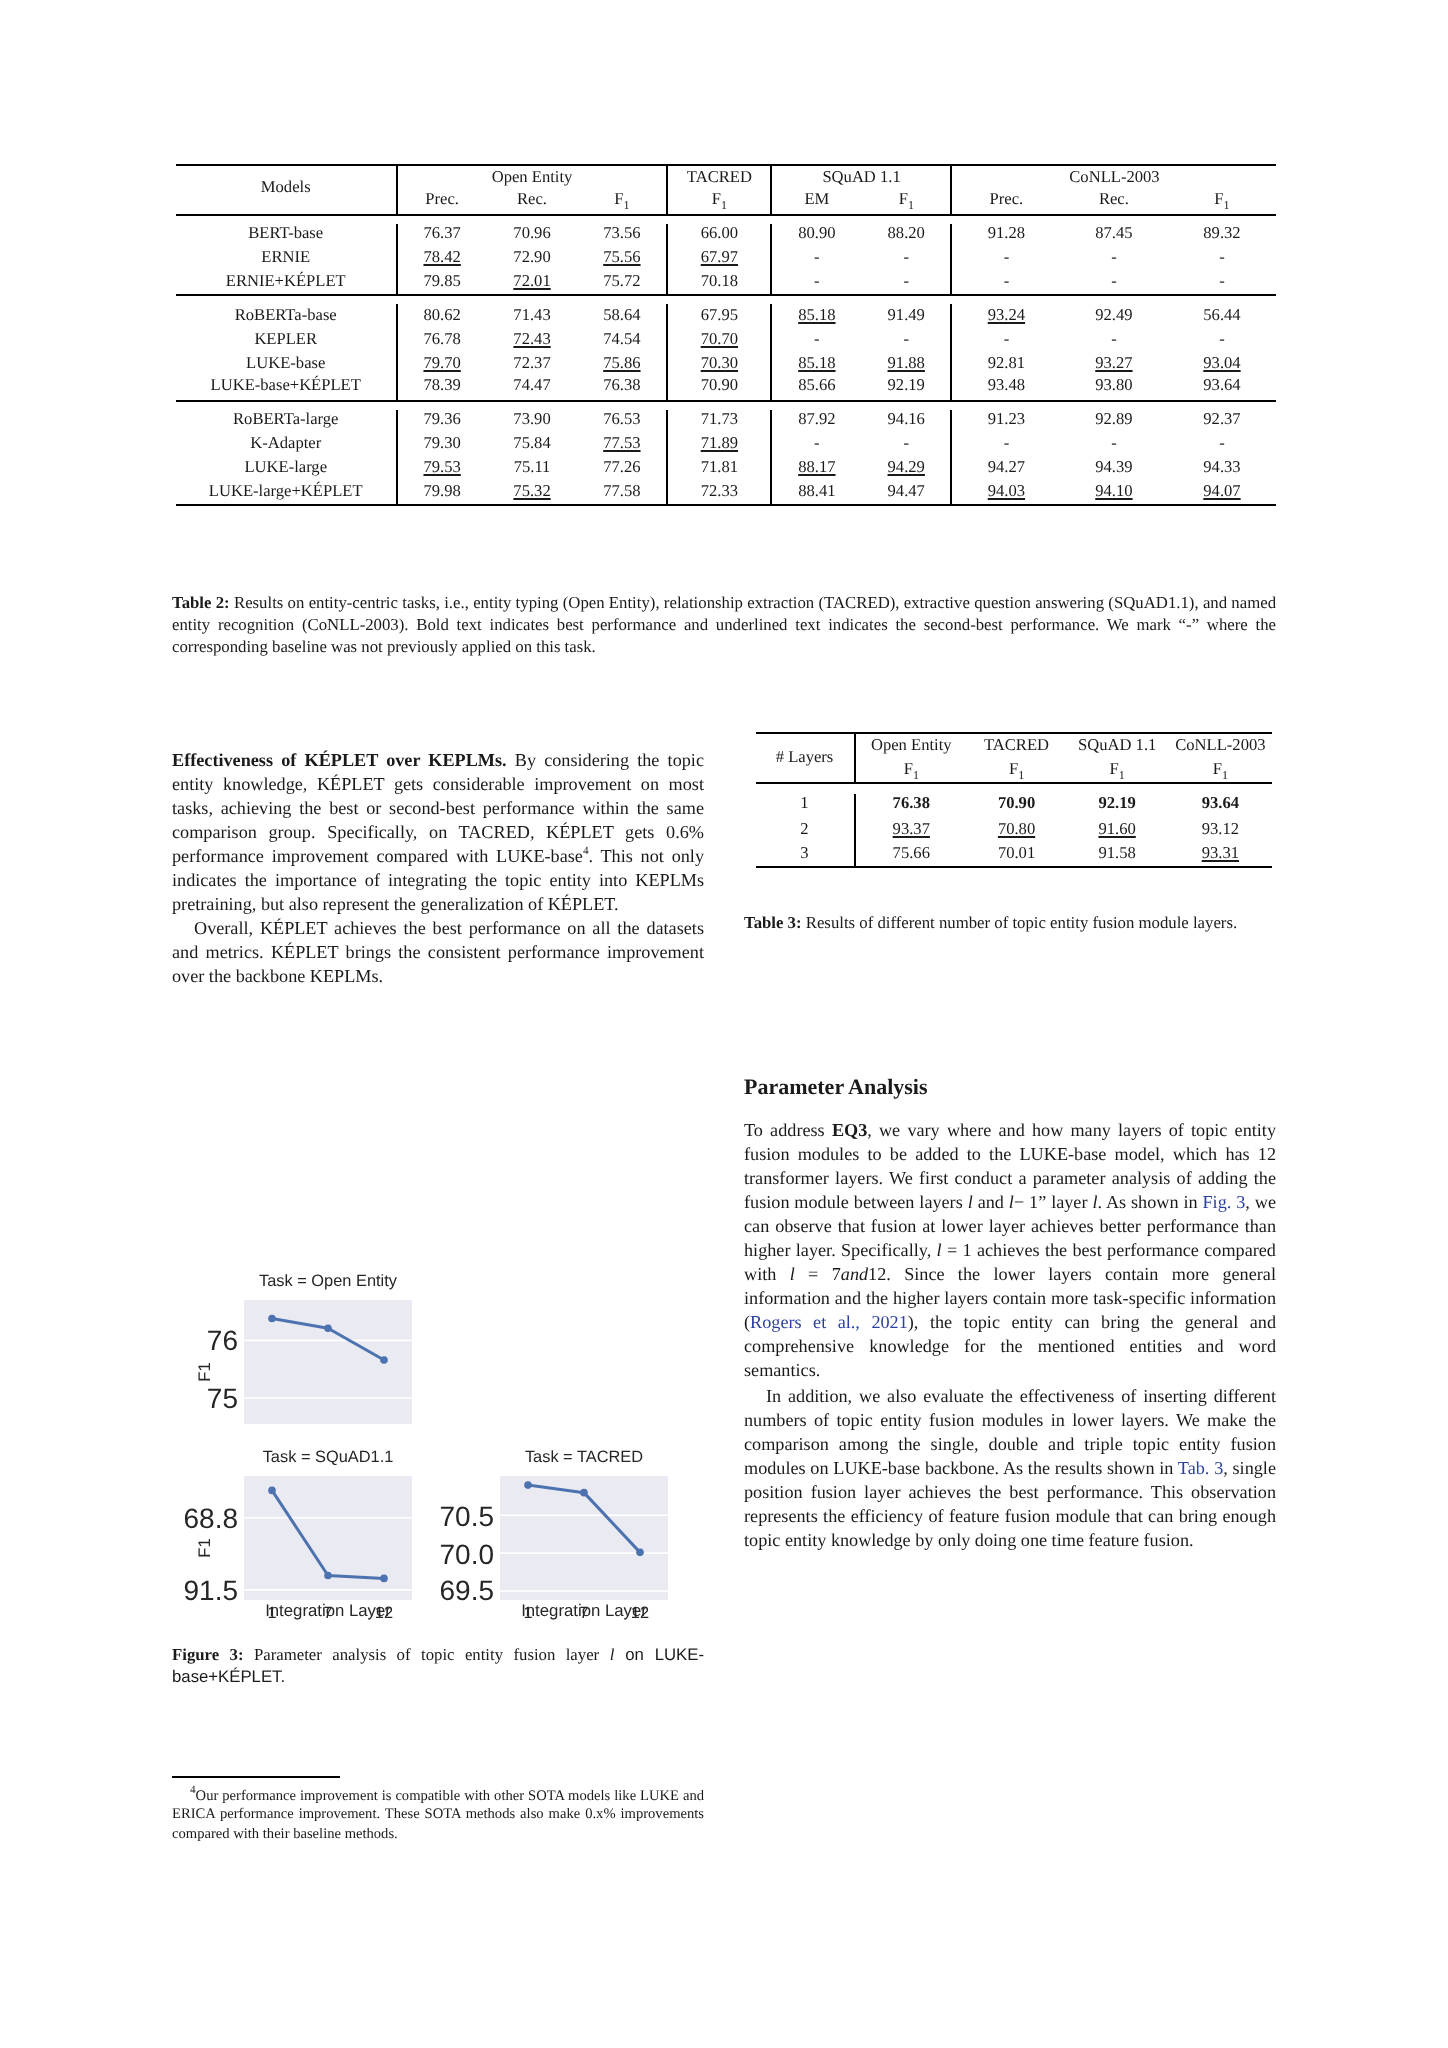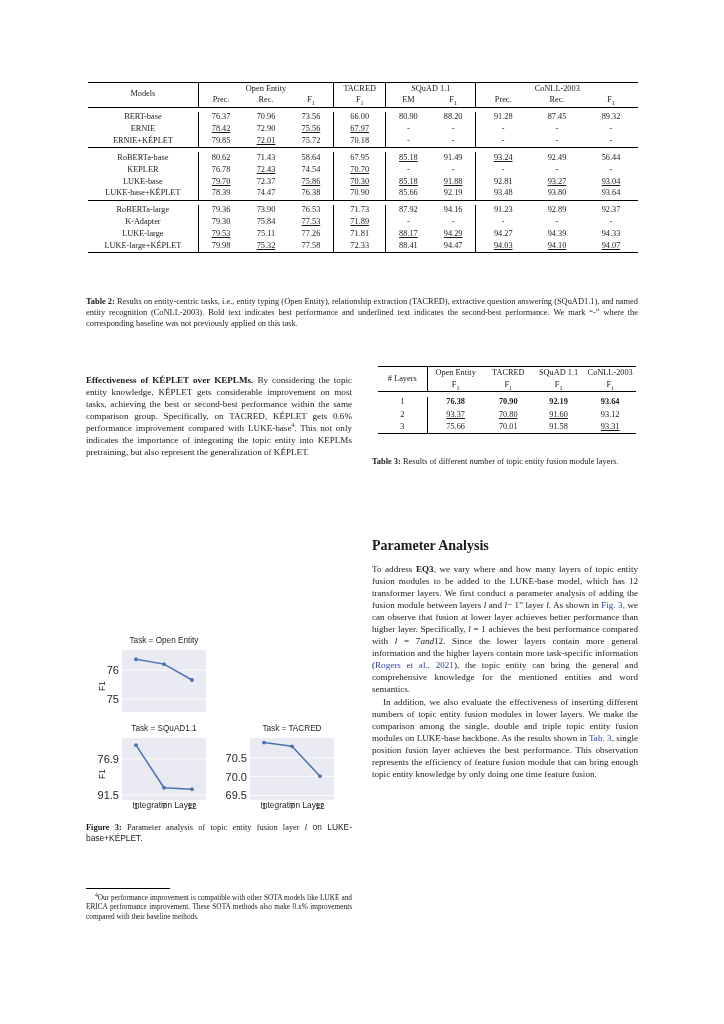--- a/index.html
+++ b/index.html
@@ -67,21 +67,21 @@
     background:#EAEAF2;
   }
   .ylab{
     position:absolute;
     font-family:"Liberation Sans",sans-serif;font-size:8.4px;color:#262626;
     transform:rotate(-90deg);transform-origin:center center;
     white-space:nowrap;
   }
   .ytick{
     position:absolute;right:100%;margin-right:3px;
-    font-family:"Liberation Sans",sans-serif;font-size:11px;color:#262626;
+    font-family:"Liberation Sans",sans-serif;font-size:14px;color:#262626;
     white-space:nowrap;transform:translateY(-50%);text-align:right;
   }
   .xtick{
     position:absolute;top:100%;margin-top:2px;
     font-family:"Liberation Sans",sans-serif;font-size:8.2px;color:#262626;
     white-space:nowrap;transform:translateX(-50%);
   }
   .xaxlabel{
     position:absolute;left:0;right:0;top:100%;margin-top:0;text-align:center;
     font-family:"Liberation Sans",sans-serif;font-size:8.4px;color:#262626;
@@ -274,20 +274,21 @@
       </tbody>
     </table>
   </div>
 
   <div id="cap2" class="caption">
     <span class="bold">Table 2:</span><span> Results on entity-centric tasks, i.e., entity typing (Open Entity), relationship extraction (TACRED), extractive question answering (SQuAD1.1), and named entity recognition (CoNLL-2003). Bold text indicates best performance and underlined text indicates the second-best performance. We mark “-” where the corresponding baseline was not previously applied on this task.</span>
   </div>
 
   <div id="leftcol" class="bodytext">
     <p class="noind"><span class="bold">Effectiveness of KÉPLET over KEPLMs.</span><span> By considering the topic entity knowledge, KÉPLET gets considerable improvement on most tasks, achieving the best or second-best performance within the same comparison group. Specifically, on TACRED, KÉPLET gets 0.6% performance improvement compared with LUKE-base</span><span class="supsm">4</span><span>. This not only indicates the importance of integrating the topic entity into KEPLMs pretraining, but also represent the generalization of KÉPLET.</span></p>
+    <p>Overall, KÉPLET achieves the best performance on all the datasets and metrics. KÉPLET brings the consistent performance improvement over the backbone KEPLMs.</p>
   </div>
 
   <div id="table3-wrap">
     <table class="tbl3">
       <colgroup>
         <col style="width:19%">
           <col style="width:22%">
           <col style="width:19%">
           <col style="width:20%">
           <col style="width:22%">
@@ -332,21 +333,21 @@
         </tr>
       </tbody>
     </table>
   </div>
 
   <div id="cap3" class="caption">
     <span class="bold">Table 3:</span><span> Results of different number of topic entity fusion module layers.</span>
   </div>
 
   <div id="rightcol">
-    <div class="bold" style="font-size:14px;margin-bottom:9px;">Parameter Analysis</div>
+    <div class="bold" style="font-size:11px;margin-bottom:9px;">Parameter Analysis</div>
     <div class="bodytext">
       <p class="noind"><span>To address </span><span class="bold">EQ3</span><span>, we vary where and how many layers of topic entity fusion modules to be added to the LUKE-base model, which has 12 transformer layers. We first conduct a parameter analysis of adding the fusion module between layers </span><span class="it">l</span><span> and </span><span class="it">l</span><span>− 1” layer </span><span class="it">l</span><span>. As shown in </span><span class="link">Fig. 3</span><span>, we can observe that fusion at lower layer achieves better performance than higher layer. Specifically, </span><span class="it">l</span><span> = 1 achieves the best performance compared with </span><span class="it">l</span><span> = 7</span><span class="it">and</span><span>12. Since the lower layers contain more general information and the higher layers contain more task-specific information (</span><span class="link">Rogers et al., 2021</span><span>), the topic entity can bring the general and comprehensive knowledge for the mentioned entities and word semantics.</span></p>
       <p><span>In addition, we also evaluate the effectiveness of inserting different numbers of topic entity fusion modules in lower layers. We make the comparison among the single, double and triple topic entity fusion modules on LUKE-base backbone. As the results shown in </span><span class="link">Tab. 3</span><span>, single position fusion layer achieves the best performance. This observation represents the efficiency of feature fusion module that can bring enough topic entity knowledge by only doing one time feature fusion.</span></p>
     </div>
   </div>
 
   <div id="fig3">
     <div class="fg-grid">
 
       <div class="panel" style="left:26px;top:14px;width:84px;height:62px;">
@@ -386,21 +387,21 @@
             <polyline class="series" fill="none" stroke="#4C72B0" stroke-width="1.5" stroke-linejoin="round" stroke-linecap="round" points="14.00,7.21 42.00,49.74 70.00,51.19"></polyline>
             <g class="markers">
                 <circle cx="14.00" cy="7.21" r="1.9" fill="#4C72B0"></circle>
                 <circle cx="42.00" cy="49.74" r="1.9" fill="#4C72B0"></circle>
                 <circle cx="70.00" cy="51.19" r="1.9" fill="#4C72B0"></circle>
               </g>
           </svg>
         </div>
         <div class="ytk">
             <div class="ytick" style="top: 91.8605%;">91.5</div>
-            <div class="ytick" style="top: 33.7209%;">76.9</div>
+            <div class="ytick" style="top: 33.7209%;">68.8</div>
           </div>
         <div class="xtk">
             <div class="xtick" style="left: 16.6667%;">1</div>
             <div class="xtick" style="left: 50%;">7</div>
             <div class="xtick" style="left: 83.3333%;">12</div>
           </div>
         <div class="xaxlabel">Integration Layer</div>
       </div>
 
       <div class="panel" style="left:154px;top:102px;width:84px;height:62px;">

